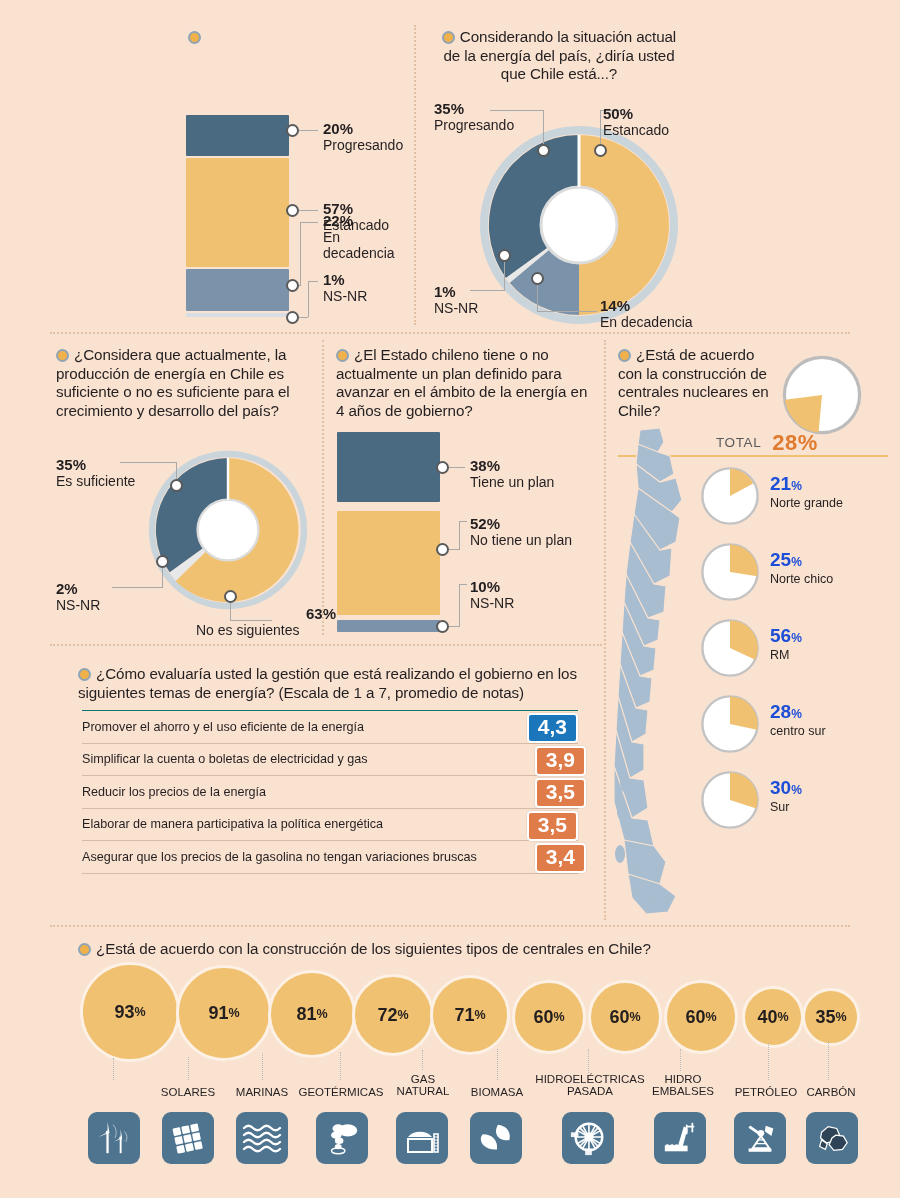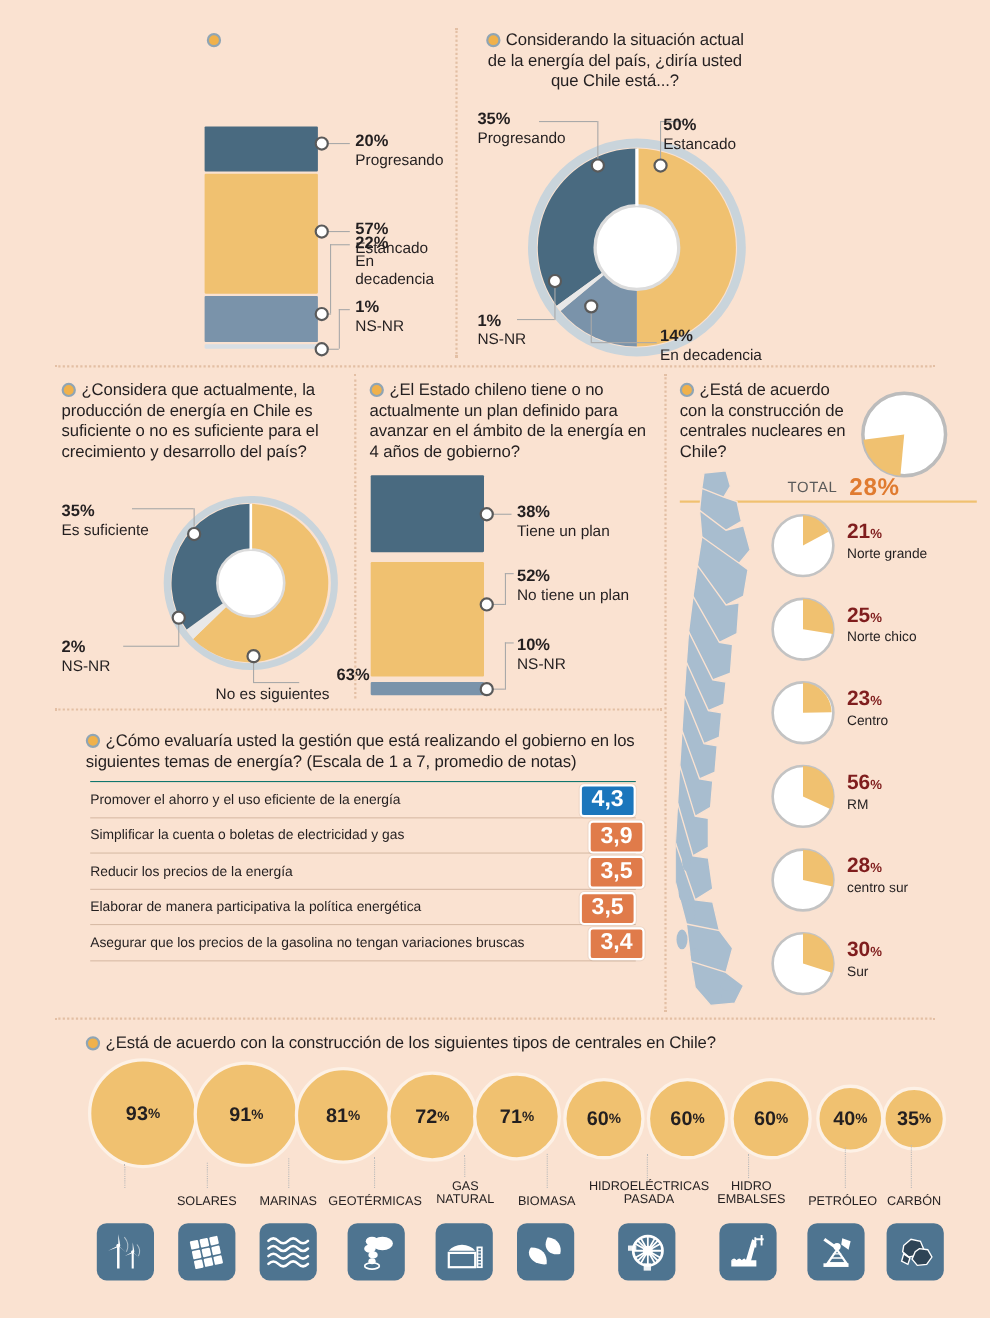--- a/index.html
+++ b/index.html
@@ -62,21 +62,21 @@
     position:absolute;text-align:center;font-size:11.5px;color:#231F20;
     line-height:1.05;
   }
   .iconbox{
     position:absolute;width:52px;height:52px;border-radius:9px;
     background:#4E7490;display:flex;align-items:center;justify-content:center;
   }
   .dashline{position:absolute;border-left:1.5px dotted #B9B9B9;}
 
   
-  .regpct{font-weight:bold;font-size:19px;color:#7f1d1d;line-height:1;}
+  .regpct{font-weight:bold;font-size:19px;color:#1d4ed8;line-height:1;}
   .regpct .s{font-size:12px;}
   .reglbl{font-size:12.5px;color:#231F20;}
 </style>
 </head>
 <body>
 
 <div class="abs q" style="left:188px;top:28px;width:215px;">
   <span class="bullet"></span>
 </div>
 
@@ -312,30 +312,20 @@
       <path d="M50,50 L50,4 A46,46 0 0 1 95.4,57.2 Z" fill="#F0C170"></path>
     </svg>
     <div style="position:absolute;left:70px;top:12px;">
       <div class="regpct"><span>25</span><span class="s">%</span></div>
       <div class="reglbl" style="margin-top:3px;">Norte chico</div>
     </div>
   </div>
   <div style="position:relative;height:76px;">
     <svg width="60" height="60" style="position:absolute;left:0;top:4px;" viewBox="0 0 100 100">
       <circle cx="50" cy="50" r="46" fill="#ffffff" stroke="#C3C3C3" stroke-width="4"></circle>
-      <path d="M50,50 L50,4 A46,46 0 0 1 93.3,49.0 Z" fill="#F0C170"></path>
-    </svg>
-    <div style="position:absolute;left:70px;top:12px;">
-      <div class="regpct"><span>23</span><span class="s">%</span></div>
-      <div class="reglbl" style="margin-top:3px;">Centro</div>
-    </div>
-  </div>
-  <div style="position:relative;height:76px;">
-    <svg width="60" height="60" style="position:absolute;left:0;top:4px;" viewBox="0 0 100 100">
-      <circle cx="50" cy="50" r="46" fill="#ffffff" stroke="#C3C3C3" stroke-width="4"></circle>
       <path d="M50,50 L50,4 A46,46 0 0 1 92.0,69.4 Z" fill="#F0C170"></path>
     </svg>
     <div style="position:absolute;left:70px;top:12px;">
       <div class="regpct"><span>56</span><span class="s">%</span></div>
       <div class="reglbl" style="margin-top:3px;">RM</div>
     </div>
   </div>
   <div style="position:relative;height:76px;">
     <svg width="60" height="60" style="position:absolute;left:0;top:4px;" viewBox="0 0 100 100">
       <circle cx="50" cy="50" r="46" fill="#ffffff" stroke="#C3C3C3" stroke-width="4"></circle>

